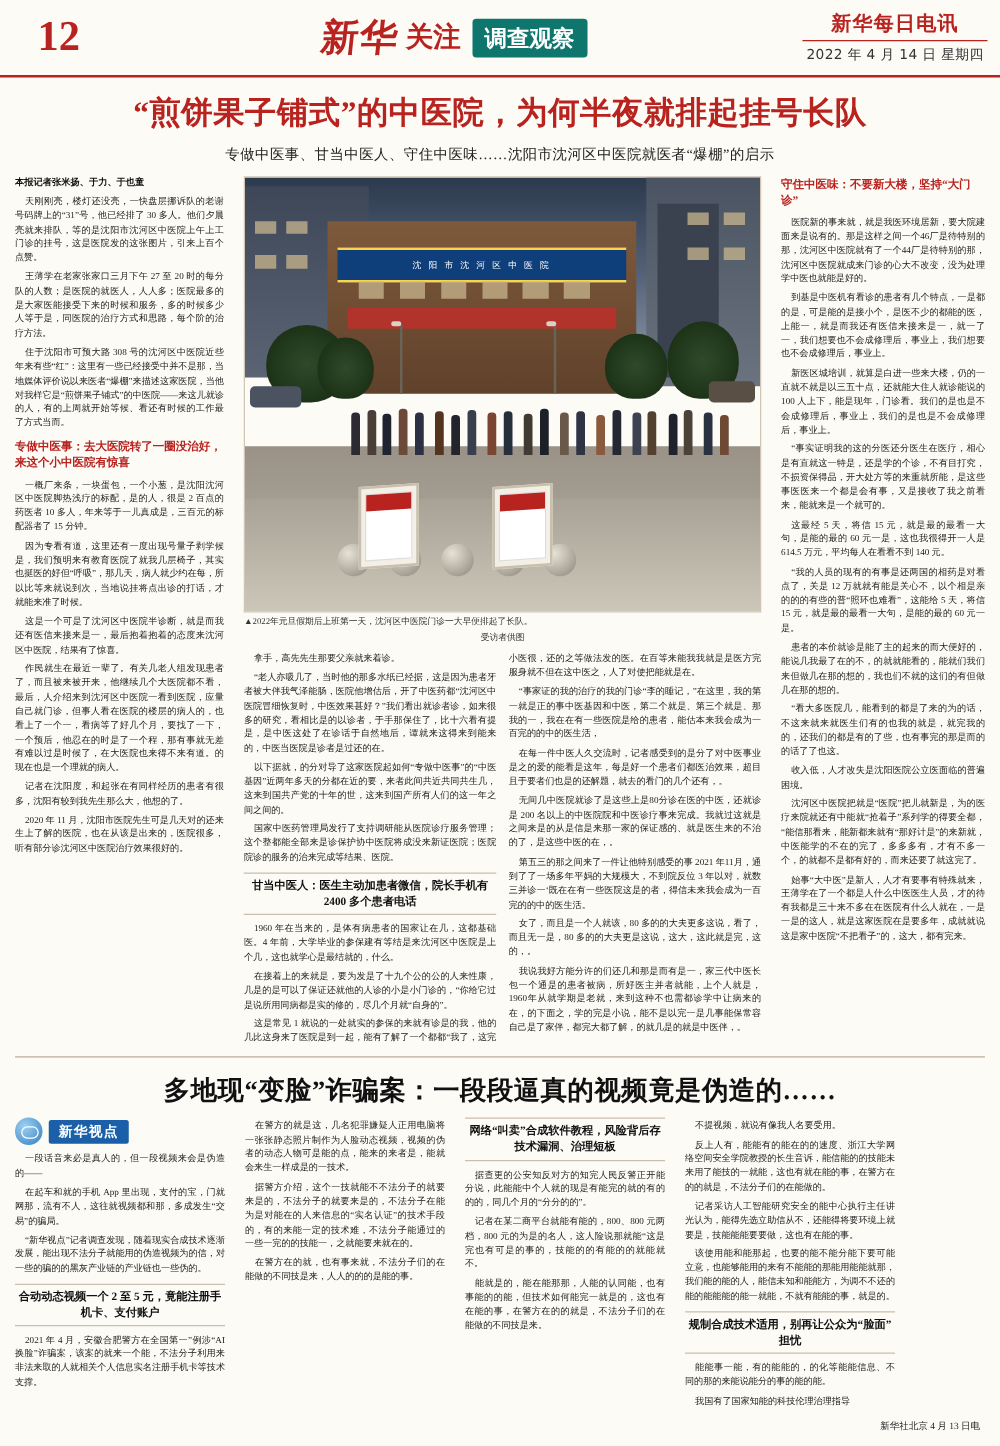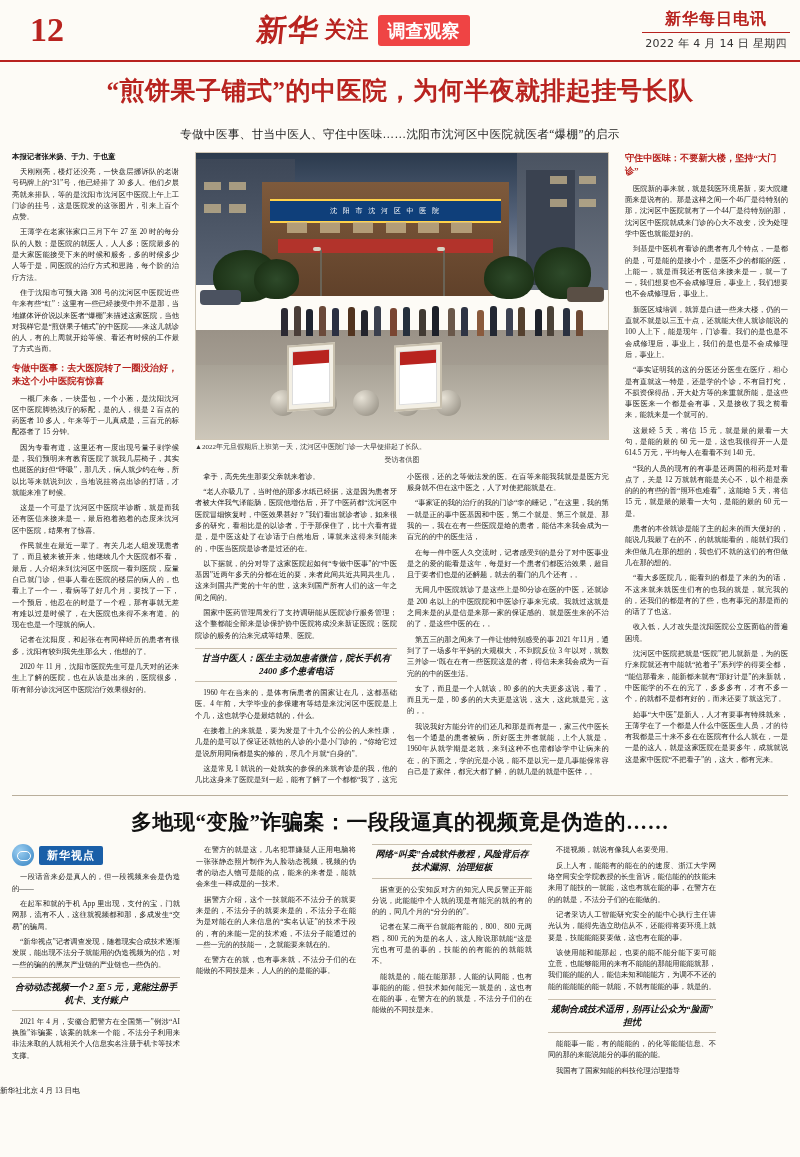--- a/index.html
+++ b/index.html
@@ -22,42 +22,42 @@
   .brand-xinhua{
     color:#b8231f;font-size:30px;font-weight:bold;
     font-family:"Liberation Serif",serif;letter-spacing:1px;
     transform:skewX(-6deg);
   }
   .brand-guanzhu{
     color:#b8231f;font-size:22px;font-weight:bold;margin-left:2px;
     font-family:"Liberation Serif",serif;
   }
   .brand-tag{
-    background:#ef4444;color:#fff;font-size:18px;font-weight:bold;
+    background:#0f766e;color:#fff;font-size:18px;font-weight:bold;
     padding:4px 10px 3px 10px;border-radius:3px;margin-left:5px;
     font-family:"Liberation Serif",serif;
   }
   .masthead-right{
     width:148px;text-align:center;
   }
   .paper-name{
     color:#b8231f;font-size:16px;font-weight:bold;letter-spacing:1px;
     font-family:"Liberation Serif",serif;
     border-bottom:1px solid #b8231f;padding-bottom:2px;
   }
   .paper-date{font-size:11px;color:#333;margin-top:3px;letter-spacing:0.3px;}
 
   
   .headline-wrap{padding:14px 18px 4px 18px;text-align:center;}
   .headline{
     color:#b8231f;font-size:25px;font-weight:bold;letter-spacing:0.5px;
     font-family:"Liberation Serif",serif;line-height:1.2;
   }
   .subhead{
-    font-size:11.5px;color:#222;margin-top:21px;letter-spacing:0.4px;
+    font-size:11.5px;color:#222;margin-top:10px;letter-spacing:0.4px;
     font-family:"Liberation Serif",serif;
   }
 
   
   .article1{
     display:flex;padding:6px 12px 0 12px;box-sizing:border-box;
   }
   .col{box-sizing:border-box;}
   .colL{width:176px;padding-right:8px;}
   .colM{width:432px;padding:0 8px;}
@@ -71,25 +71,24 @@
   .sub-title{
     color:#b8231f;font-size:9.2px;font-weight:bold;
     margin:7px 0 5px 0;line-height:1.4;
     font-family:"Liberation Serif",serif;
   }
   .sub-title-box{
     color:#111;font-size:9px;font-weight:bold;text-align:center;
     margin:7px 0 5px 0;line-height:1.45;padding:3px 0;
     border-top:1px solid #c9bfae;border-bottom:1px solid #c9bfae;
     font-family:"Liberation Serif",serif;
-    font-style:italic;
   }
   
   .photo{
-    width:100%;height:288px;position:relative;overflow:hidden;
+    width:100%;height:349px;position:relative;overflow:hidden;
     border:1px solid #cfc6b5;box-sizing:border-box;
   }
   .photo-caption{
     font-size:7px;color:#333;margin:3px 0 2px 0;line-height:1.4;
     font-family:"Liberation Serif",serif;
   }
   .photo-credit{font-size:7px;color:#333;text-align:center;margin:2px 0 6px 0;}
   .two-col{column-count:2;column-gap:10px;}
 
   
@@ -166,21 +165,21 @@
   .vp-icon:after{
     content:"";position:absolute;left:5px;top:7px;width:12px;height:8px;
     border:1.6px solid #fff;border-radius:6px;
   }
   .vp-label{
     background:#1a5fa8;color:#fff;font-size:11px;font-weight:bold;
     padding:2px 8px;border-radius:2px;letter-spacing:1px;
     font-family:"Liberation Serif",serif;
   }
   .footer-credit{
-    font-size:7.6px;color:#222;padding:6px 16px 8px 0;
+    text-align:right;font-size:7.6px;color:#222;padding:6px 16px 8px 0;
     font-family:"Liberation Serif",serif;
   }
 </style>
 </head>
 <body>
 
 <div class="page">
 
   <div class="masthead">
     <div class="page-num">12</div>

